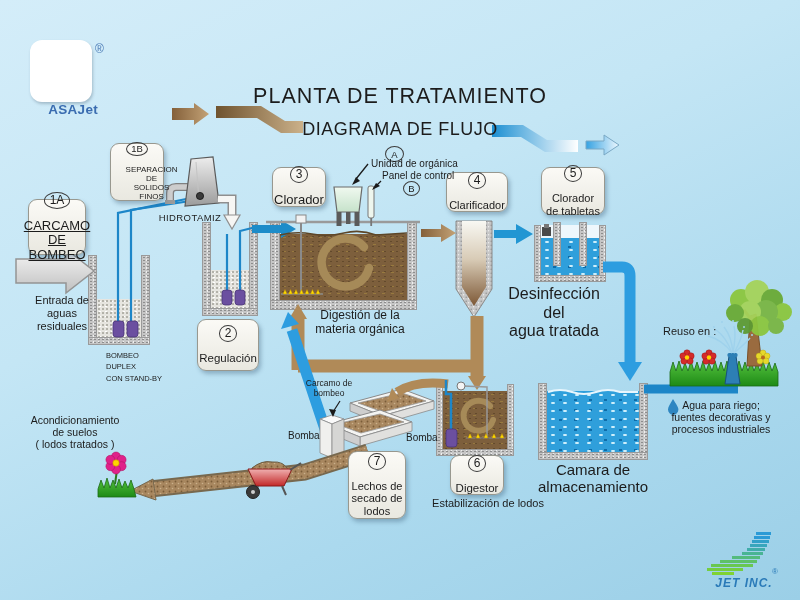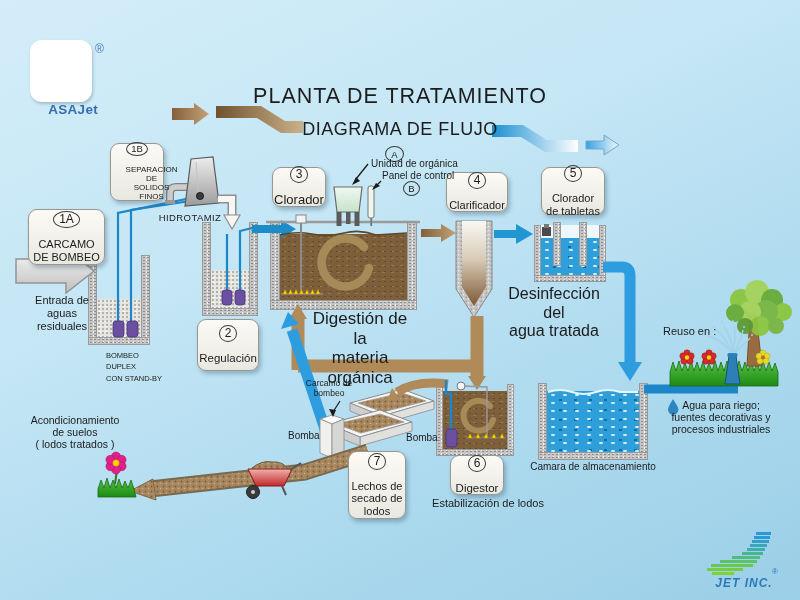--- a/index.html
+++ b/index.html
@@ -13,21 +13,21 @@
   .sand{background-color:#e6e5e0;background-image:radial-gradient(#b3b2aa 0.8px,transparent 1.1px),radial-gradient(#ffffff 0.8px,transparent 1.1px);background-size:4px 4px,6px 5px;}
   .sludge{background-color:#7d5f3c;background-image:radial-gradient(#634a2c 1px,transparent 1.3px),radial-gradient(#97793f 1px,transparent 1.3px);background-size:6px 5px,9px 7px;}
   .water{background-color:#2f9fdb;background-image:radial-gradient(#cdeefb 1.5px,transparent 2.1px),radial-gradient(#0e6ca8 1.5px,transparent 2.1px);background-size:12px 8px,15px 10px;background-position:0 0,6px 4px;}
   .inner{background:#eef7fc;}
   .badge{position:absolute;z-index:10;display:flex;flex-direction:column;align-items:center;justify-content:center;
     background:linear-gradient(#fbfaf6,#e9e8e0);border:1px solid #98988f;border-radius:9px;
     box-shadow:2px 3px 4px rgba(50,80,110,0.35);text-align:center;padding:2px;box-sizing:border-box;}
   .bnum{display:inline-block;border:1.3px solid #3c3c3c;border-radius:50%;padding:0 5px;font-size:12px;line-height:15px;margin-bottom:10px;}
   .bnum-sm{font-size:9.5px;line-height:12px;padding:0 4px;}
   .bline{display:block;line-height:1.12;}
-  .fs8{font-size:8px;margin-left:29px;} .fs9{font-size:11px;} .fs11{font-size:11px;} .fs12{font-size:11.5px;} .fs13{font-size:13px;}
+  .fs8{font-size:8px;margin-left:29px;} .fs9{font-size:13px;text-decoration:underline;} .fs11{font-size:11px;} .fs12{font-size:11.5px;} .fs13{font-size:13px;}
   .lbl{position:absolute;z-index:10;line-height:1.16;}
   .ctr{text-align:center;}
   .marker{position:absolute;z-index:10;border:1.2px solid #3c3c3c;border-radius:50%;font-size:9.5px;display:flex;align-items:center;justify-content:center;}
   .title{position:absolute;z-index:10;text-align:center;}
   .asacard{position:absolute;left:30px;top:40px;width:62px;height:62px;background:#fff;border-radius:12px;box-shadow:1px 2px 3px rgba(60,80,100,0.3);z-index:10;}
   .asareg{position:absolute;left:95px;top:42px;font-size:12px;color:#4a7ab5;z-index:10;}
   .asaname{position:absolute;left:28px;top:102px;width:70px;text-align:right;font-weight:bold;font-size:13.5px;color:#3a6cb0;letter-spacing:0.3px;z-index:10;}
   .jetname{position:absolute;left:704px;top:576px;width:80px;text-align:center;font-weight:bold;font-style:italic;font-size:12px;color:#2a7ab8;letter-spacing:1px;z-index:10;}
 </style>
 </head>
@@ -411,21 +411,21 @@
   </svg>
 
   <div class="title" style="left:190px;top:84px;width:420px;font-size:21.5px;letter-spacing:1px">PLANTA DE TRATAMIENTO</div>
   <div class="title" style="left:250px;top:119px;width:300px;font-size:18px;letter-spacing:0.5px">DIAGRAMA DE FLUJO</div>
 
   <div class="asacard"></div>
   <div class="asareg">®</div>
   <div class="asaname">ASAJet</div>
   <div class="jetname">JET INC.</div>
 
-  <div class="badge" style="left:28px;top:209px;width:77px;height:56px">
+  <div class="badge" style="left:28px;top:199px;width:58px;height:56px">
     <span class="bnum">1A</span>
     <span class="bline fs9">CARCAMO</span>
     <span class="bline fs9">DE BOMBEO</span>
   </div>
   <div class="badge" style="left:110px;top:143px;width:54px;height:58px">
     <span class="bnum bnum-sm">1B</span>
     <span class="bline fs8">SEPARACION</span>
     <span class="bline fs8">DE SOLIDOS</span>
     <span class="bline fs8">FINOS</span>
   </div>
@@ -466,35 +466,35 @@
       <div>residuales</div>
   </div>
   <div class="lbl" style="left:106px;top:350px;width:76px;font-size:7.5px;line-height:1.5">
     <div>BOMBEO</div>
       <div>DUPLEX</div>
       <div>CON STAND-BY</div>
   </div>
   <div class="lbl ctr" style="left:144px;top:212px;width:92px;font-size:9.5px;letter-spacing:0.4px">HIDROTAMIZ</div>
   <div class="lbl" style="left:371px;top:158px;font-size:10px;white-space:nowrap">Unidad de orgánica</div>
   <div class="lbl" style="left:382px;top:170px;font-size:10px;white-space:nowrap">Panel de control</div>
-  <div class="lbl ctr" style="left:308px;top:309px;width:104px;font-size:17px">
+  <div class="lbl ctr" style="left:308px;top:309px;width:104px;font-size:12px">
     <div>Digestión de la</div>
       <div>materia orgánica</div>
   </div>
   <div class="lbl ctr" style="left:300px;top:379px;width:58px;font-size:8.5px">
     <div>Carcamo de</div>
       <div>bombeo</div>
   </div>
   <div class="lbl" style="left:288px;top:430px;font-size:10px">Bomba</div>
   <div class="lbl" style="left:406px;top:432px;font-size:10px">Bomba</div>
   <div class="lbl ctr" style="left:508px;top:285px;width:92px;font-size:16px">
     <div>Desinfección del</div>
       <div>agua tratada</div>
   </div>
-  <div class="lbl ctr" style="left:524px;top:461px;width:138px;font-size:10px">Camara de almacenamiento</div>
+  <div class="lbl ctr" style="left:524px;top:461px;width:138px;font-size:15px">Camara de almacenamiento</div>
   <div class="lbl" style="left:663px;top:325px;font-size:11px">Reuso en :</div>
   <div class="lbl ctr" style="left:662px;top:399px;width:118px;font-size:10.5px">
     <div>Agua para riego;</div>
       <div>fuentes decorativas y</div>
       <div>procesos industriales</div>
   </div>
   <div class="lbl ctr" style="left:22px;top:414px;width:106px;font-size:10.5px">
     <div>Acondicionamiento</div>
       <div>de suelos</div>
       <div>( lodos tratados )</div>

